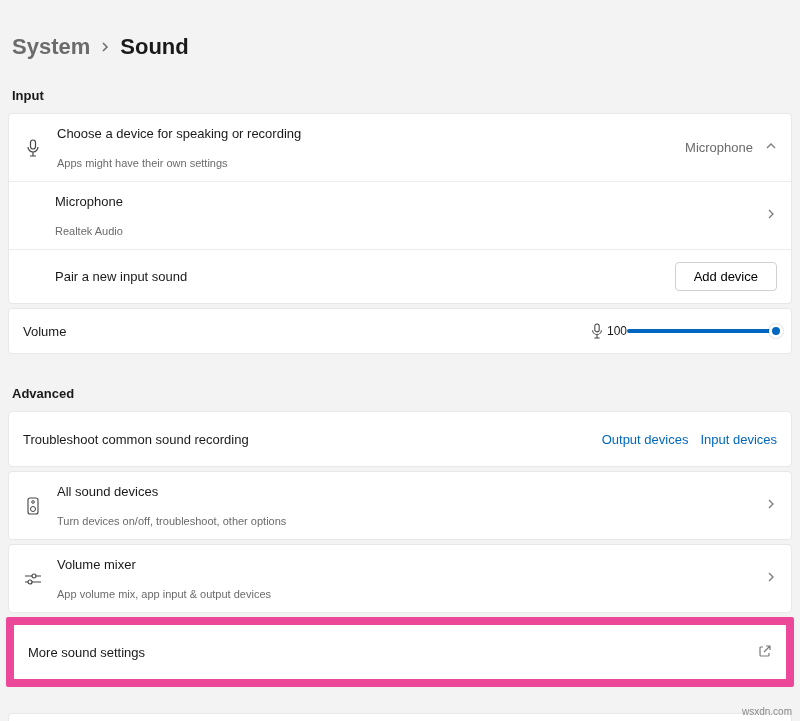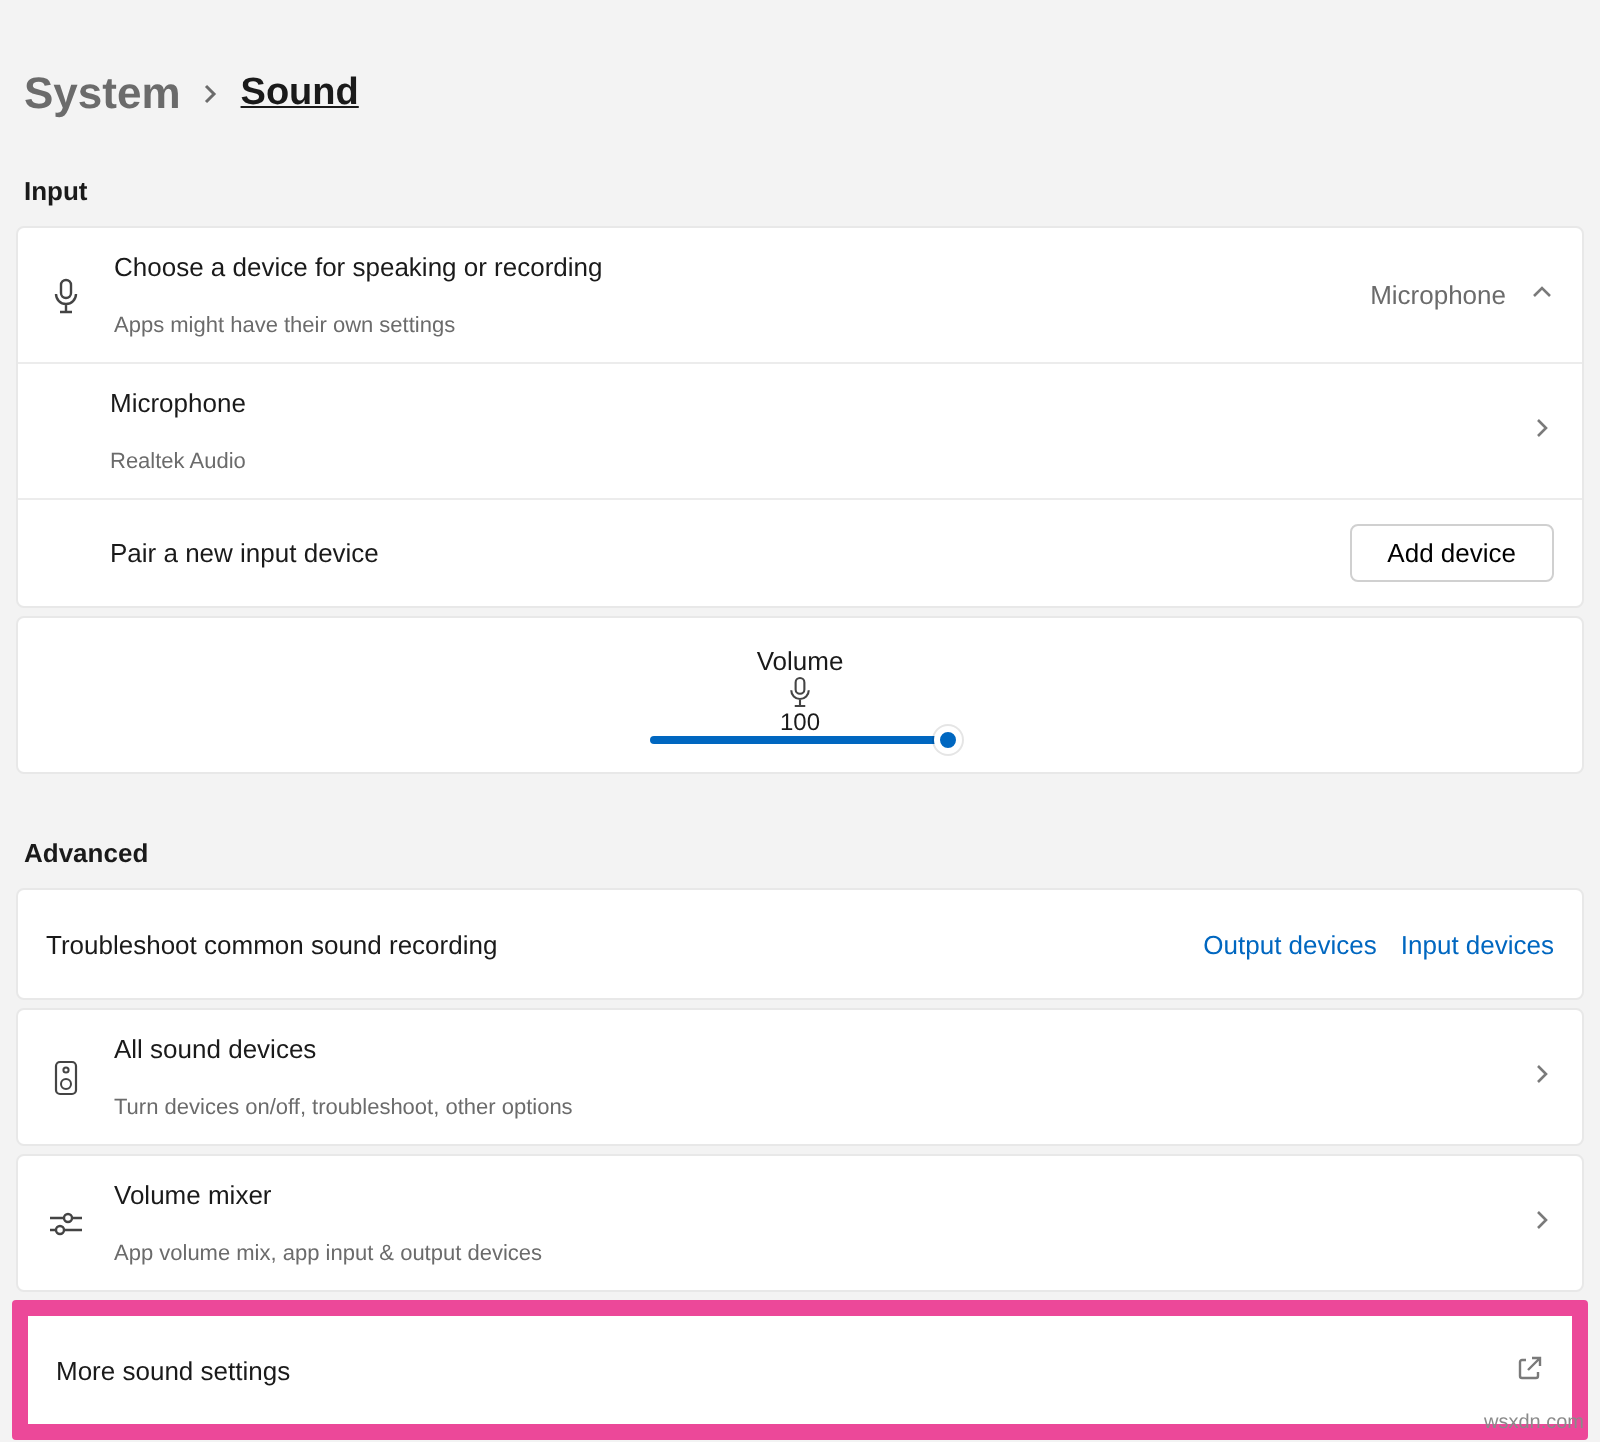--- a/index.html
+++ b/index.html
@@ -16,21 +16,21 @@
   .breadcrumb {
     display: flex;
     align-items: center;
     gap: 10px;
     padding: 8px 4px 8px 4px;
     margin-bottom: 16px;
     margin-top: 18px;
   }
   .breadcrumb .parent { color: #6b6b6b; font-size: 22px; font-weight: 600; }
   .breadcrumb .sep { color: #6b6b6b; font-size: 14px; }
-  .breadcrumb .current { font-size: 19px; font-weight: 600; color: #1a1a1a; text-decoration: underline; }
+  .breadcrumb .current { font-size: 22px; font-weight: 600; color: #1a1a1a; }
   .section-label {
     font-size: 13px;
     font-weight: 600;
     color: #1a1a1a;
     padding: 4px 4px 10px 4px;
   }
   .card {
     background: #fff;
     border: 1px solid #e8e8e8;
     border-radius: 4px;
@@ -71,21 +71,20 @@
     border-radius: 4px;
     padding: 6px 18px;
     font-size: 13px;
     cursor: pointer;
   }
   .subrow { padding-left: 46px; }
   .slider-row {
     display: flex;
     align-items: center;
     padding: 14px 14px;
-    flex-direction: column;
   }
   .slider-label { flex: 0 0 auto; font-size: 13px; }
   .slider-spacer { flex: 1; }
   .slider-val { font-size: 12px; color: #1a1a1a; }
   .slider {
     width: 150px;
     height: 4px;
     background: #0067c0;
     border-radius: 2px;
     position: relative;
@@ -168,21 +167,21 @@
         <span class="chev">
           <svg width="12" height="12" viewBox="0 0 12 12">
               <path d="M4 2 L8 6 L4 10" stroke="#7a7a7a" stroke-width="1.3" fill="none"></path>
             </svg>
         </span>
       </div>
     </div>
 
     <div class="row subrow">
       <div class="texts">
-        <span class="title">Pair a new input device</span>
+        <span class="title">Pair a new input sound</span>
       </div>
       <div class="trail">
         <button class="btn">Add device</button>
       </div>
     </div>
   </div>
 
   <div class="card">
     <div class="slider-row">
       <span class="slider-label">Volume</span>

